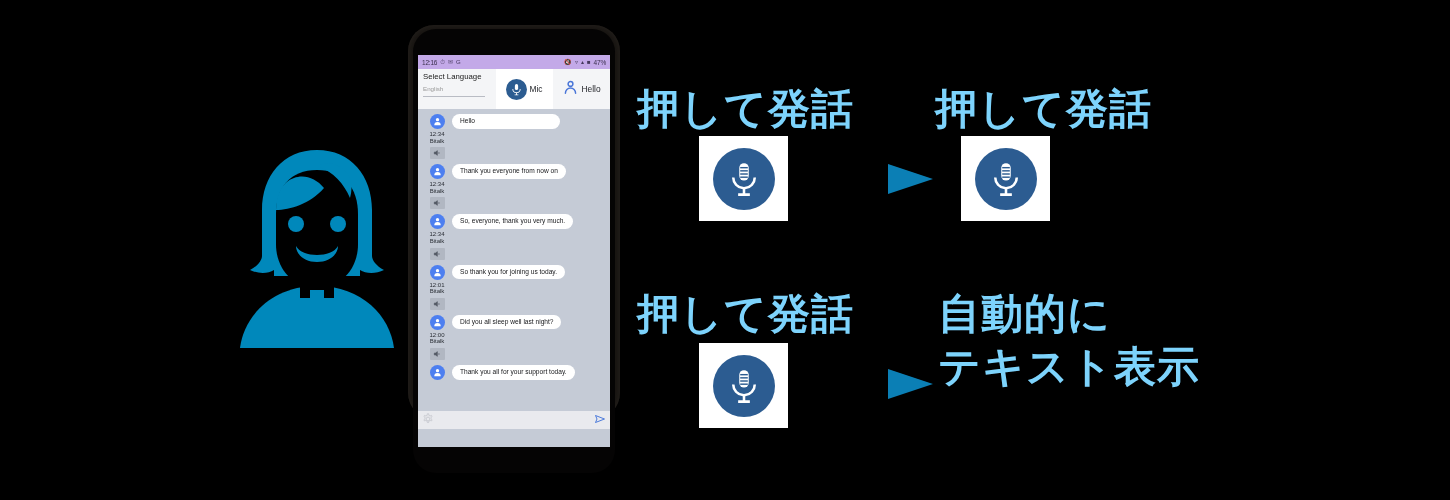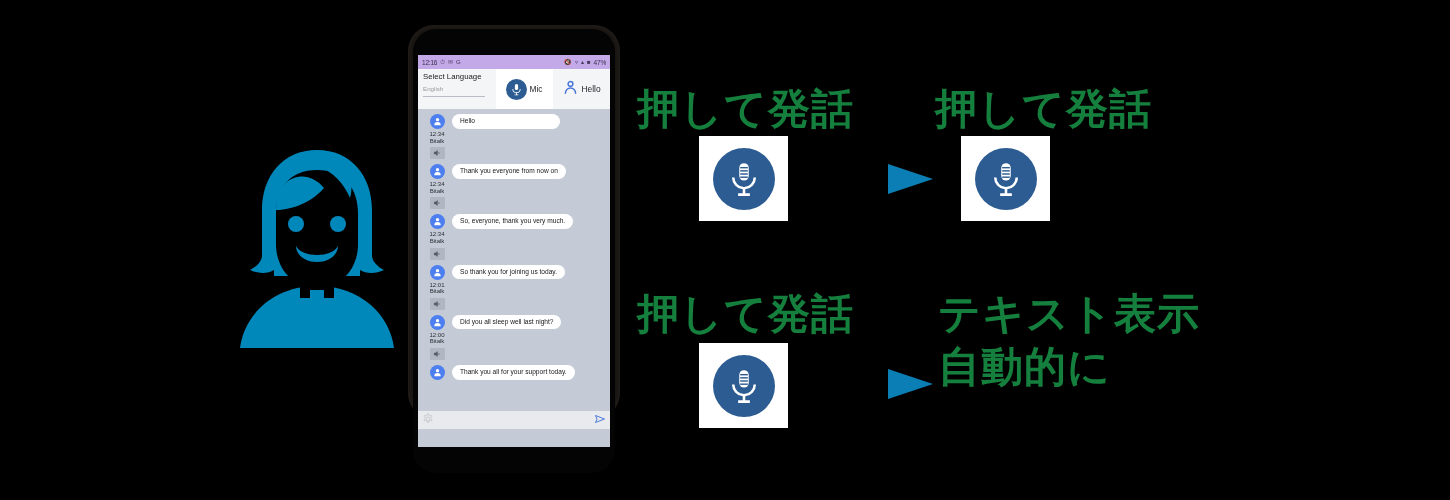--- a/index.html
+++ b/index.html
@@ -221,21 +221,21 @@
   #input-field {
     flex: 1;
     height: 12px;
     margin: 0 4px;
     background: #e9eaee;
   }
 
   
   .jp-text {
     position: absolute;
-    color: #15803d;
+    color: #7dd3fc;
     font-weight: bold;
     font-family: "DejaVu Sans", sans-serif;
     letter-spacing: 1px;
     white-space: nowrap;
     line-height: 1.18;
   }
   #label-press-speak-1 { left: 637px; top: 84px; font-size: 42px; }
   #label-press-end     { left: 935px; top: 84px; font-size: 42px; }
   #label-press-speak-2 { left: 637px; top: 289px; font-size: 42px; }
   #label-auto-text {
@@ -516,17 +516,17 @@
         <path d="M6 11 a6 6 0 0 0 12 0 h1.6 a7.6 7.6 0 0 1 -6.8 7.5 V21 h2.9 v1.7 H8.3 V21 h2.9 v-2.5 A7.6 7.6 0 0 1 4.4 11 Z"></path>
       </svg>
     </span>
   </div>
 
   <svg class="arrow" id="arrow-2" width="145" height="34" viewBox="0 0 145 34">
     <path d="M0 17 L100 17 L100 2 L145 17 L100 32 L100 17 Z" fill="#0b7fb5"></path>
   </svg>
 
   <div class="jp-text" id="label-auto-text">
+    <div>自動的に</div>
     <div>テキスト表示</div>
-    <div>自動的に</div>
   </div>
 
 </div>
 
 </body></html>

